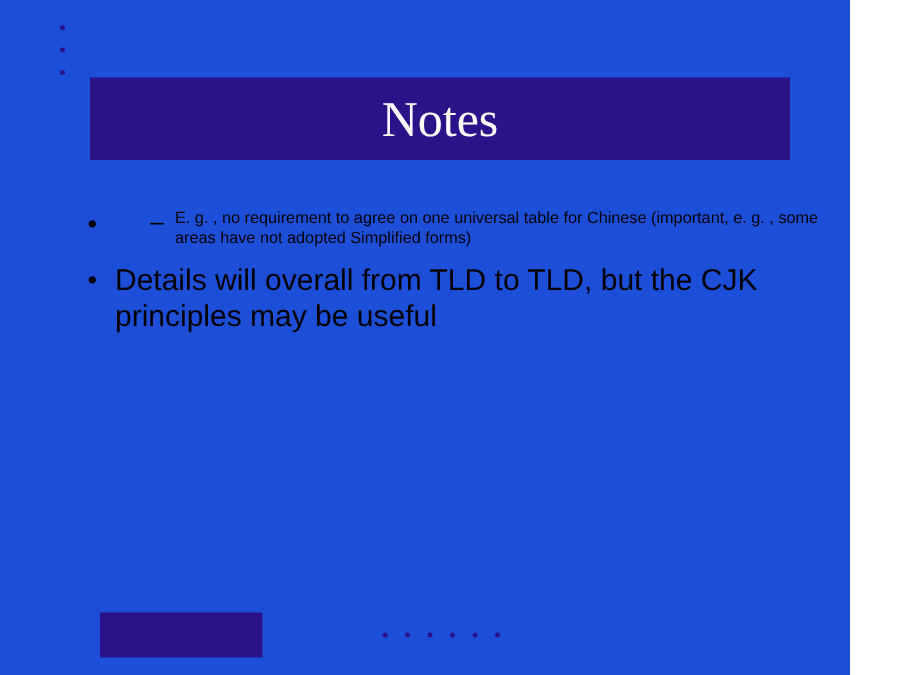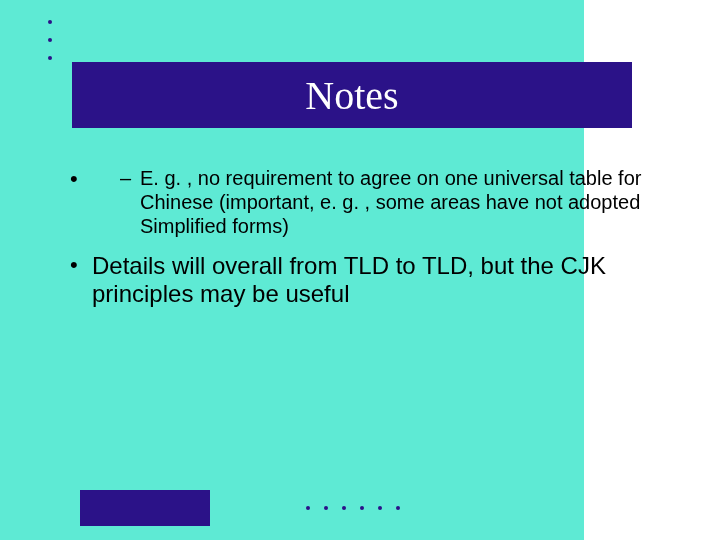--- a/index.html
+++ b/index.html
@@ -5,23 +5,23 @@
   html, body {
     margin: 0;
     padding: 0;
     width: 720px;
     height: 540px;
     overflow: hidden;
     font-family: Arial, Helvetica, sans-serif;
   }
   .slide {
     position: relative;
-    width: 584px;
+    width: 680px;
     height: 540px;
-    background: #5eead4;
+    background: #1d4ed8;
   }
   .title-bar {
     position: absolute;
     left: 72px;
     top: 62px;
     width: 560px;
     height: 66px;
     background: #2b1288;
     display: flex;
     align-items: center;
@@ -71,21 +71,21 @@
     color: #000;
   }
   ul.level2 {
     list-style: none;
     margin: 6px 0 14px 0;
     padding: 0 0 0 28px;
   }
   ul.level2 > li {
     position: relative;
     padding-left: 20px;
-    font-size: 20px;
+    font-size: 13px;
     line-height: 1.2;
     margin-bottom: 6px;
   }
   ul.level2 > li::before {
     content: "–";
     position: absolute;
     left: 0;
     top: 0;
     font-size: 20px;
     color: #000;

